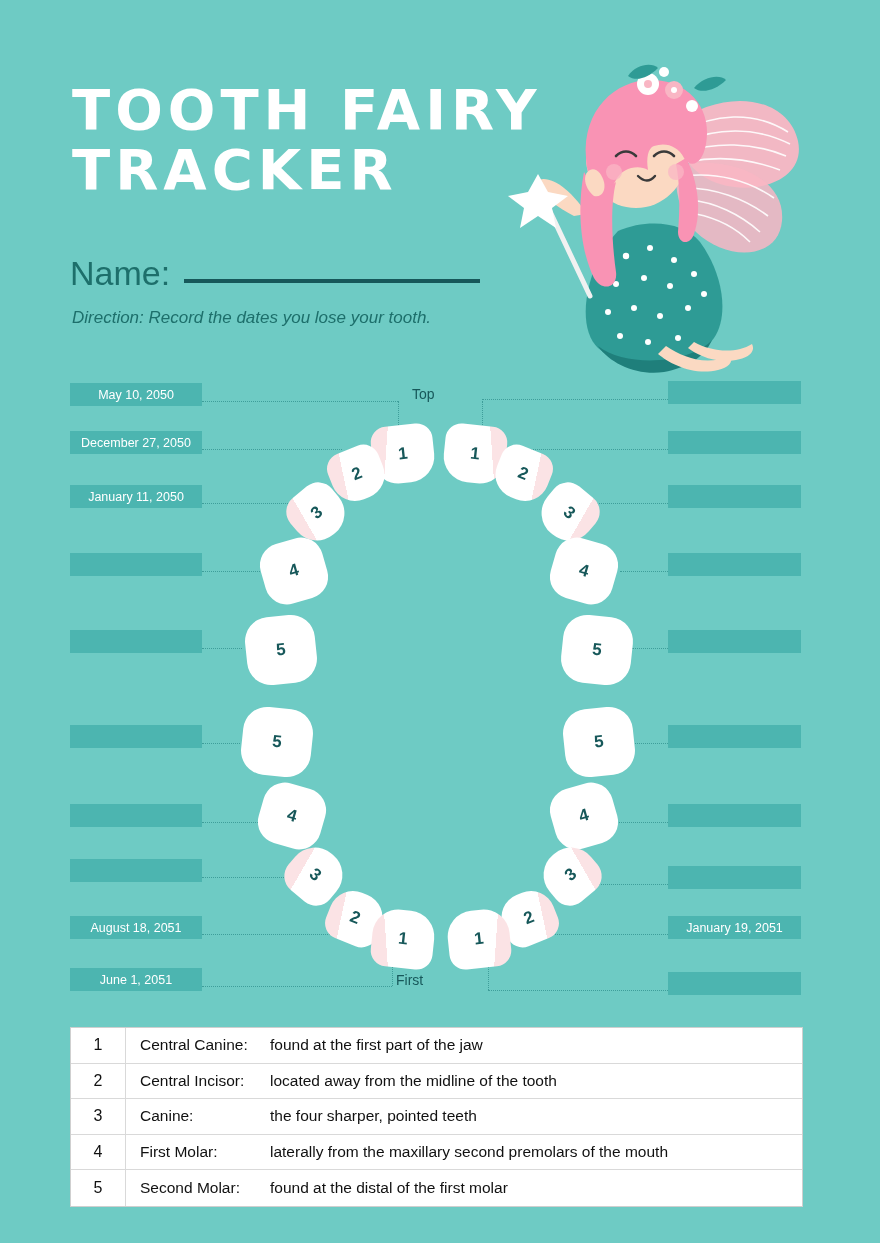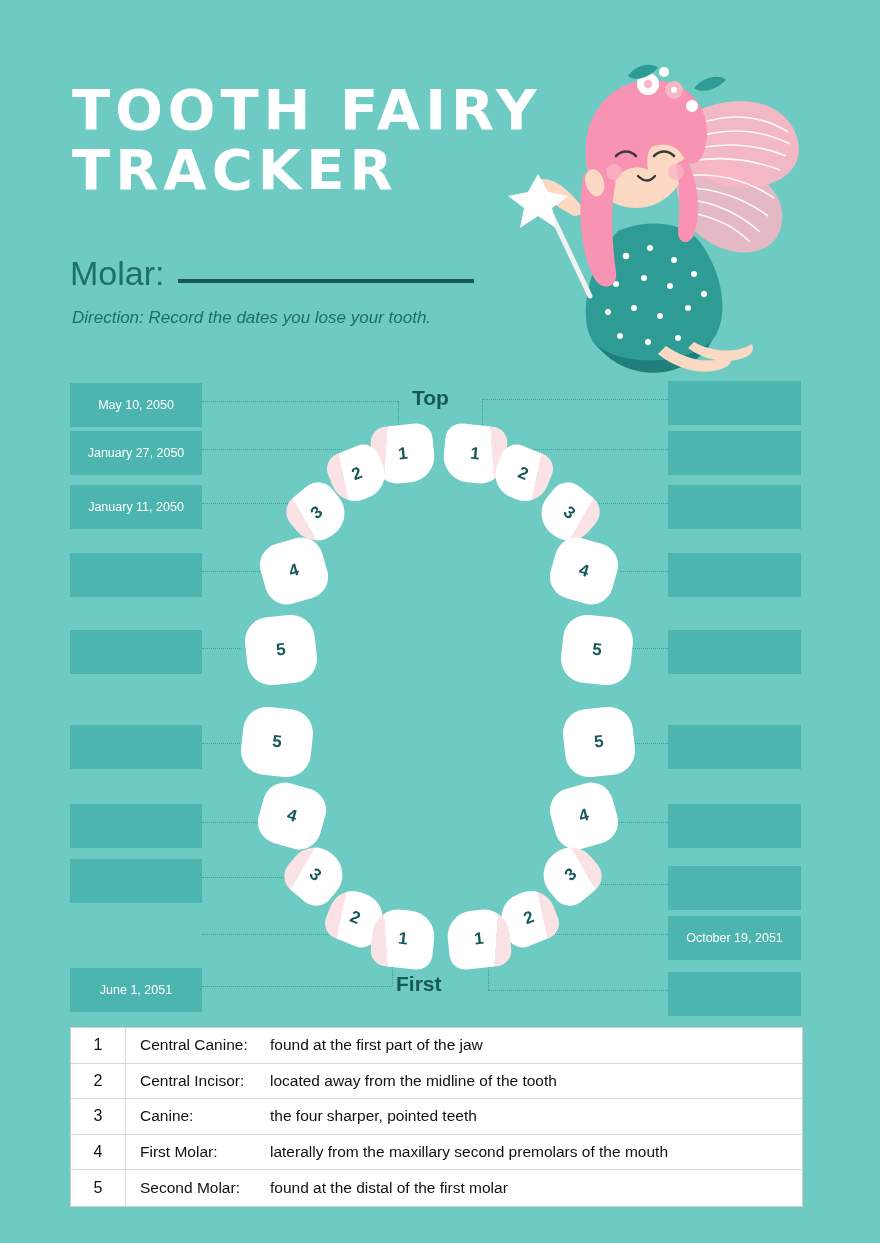--- a/index.html
+++ b/index.html
@@ -71,21 +71,21 @@
     left: 498px;
     top: 18px;
     width: 320px;
     height: 330px;
   }
 
   
   .date-box {
     position: absolute;
     width: 132px;
-    height: 44px;
+    height: 23px;
     background: #4cb5b0;
     color: #ffffff;
     font-size: 12.5px;
     display: flex;
     align-items: center;
     justify-content: center;
     text-align: center;
     box-sizing: border-box;
     padding: 0 4px;
   }
@@ -97,22 +97,22 @@
     position: absolute;
     height: 0;
     border-top: 1.6px dotted #2f8f8c;
     opacity: .75;
   }
 
   
   .arch-label {
     position: absolute;
     color: #17585a;
-    font-size: 21px;
-    font-weight: bold;
+    font-size: 14px;
+    font-weight: normal;
   }
 
   
   .tooth {
     position: absolute;
     background: #ffffff;
     color: #17585a;
     display: flex;
     align-items: center;
     justify-content: center;
@@ -166,21 +166,21 @@
   }
 </style>
 </head>
 <body>
 
 <div class="page">
 
   <div class="title">TOOTH FAIRY TRACKER</div>
 
   <div class="name-row">
-    <div class="name-label">Molar:</div>
+    <div class="name-label">Name:</div>
     <div class="name-line"></div>
   </div>
 
   <div class="direction">Direction: Record the dates you lose your tooth.</div>
 
   <svg class="fairy" viewBox="0 0 320 330">
 
     <g>
       <path d="M175 80 C225 40 290 50 300 95 C308 132 262 150 222 138 C198 131 180 110 175 80 Z" fill="#f9b6c4" opacity="0.95"></path>
       <path d="M178 120 C228 108 288 130 284 175 C280 215 228 215 198 186 C184 172 176 148 178 120 Z" fill="#f9b6c4" opacity="0.85"></path>
@@ -245,38 +245,39 @@
       <path d="M156 110 C162 104 170 104 176 110" stroke="#3a3a3a" stroke-width="2.6" fill="none" stroke-linecap="round"></path>
       <circle cx="116" cy="126" r="8" fill="#f9b6c4" opacity="0.75"></circle>
       <circle cx="178" cy="126" r="8" fill="#f9b6c4" opacity="0.75"></circle>
       <path d="M140 130 C146 136 152 136 157 130" stroke="#3a3a3a" stroke-width="2.4" fill="none" stroke-linecap="round"></path>
     </g>
 
     <path d="M96 150 C86 142 84 128 92 124 C98 121 104 128 106 136 C108 144 104 152 96 150 Z" fill="#fbd9c2"></path>
   </svg>
 
   <div class="date-box left-col" style="top:355px">May 10, 2050</div>
-  <div class="date-box left-col" style="top:403px">January 27, 2050</div>
+  <div class="date-box left-col" style="top:403px">December 27, 2050</div>
   <div class="date-box left-col" style="top:457px">January 11, 2050</div>
   <div class="date-box left-col" style="top:525px"></div>
   <div class="date-box left-col" style="top:602px"></div>
   <div class="date-box left-col" style="top:697px"></div>
   <div class="date-box left-col" style="top:776px"></div>
   <div class="date-box left-col" style="top:831px"></div>
+  <div class="date-box left-col" style="top:888px">August 18, 2051</div>
   <div class="date-box left-col" style="top:940px">June 1, 2051</div>
 
   <div class="date-box right-col" style="top:353px"></div>
   <div class="date-box right-col" style="top:403px"></div>
   <div class="date-box right-col" style="top:457px"></div>
   <div class="date-box right-col" style="top:525px"></div>
   <div class="date-box right-col" style="top:602px"></div>
   <div class="date-box right-col" style="top:697px"></div>
   <div class="date-box right-col" style="top:776px"></div>
   <div class="date-box right-col" style="top:838px"></div>
-  <div class="date-box right-col" style="top:888px">October 19, 2051</div>
+  <div class="date-box right-col" style="top:888px">January 19, 2051</div>
   <div class="date-box right-col" style="top:944px"></div>
 
   <div class="dots" style="left:202px; top:373px; width:196px;"></div>
   <div class="dots" style="left:202px; top:421px; width:140px;"></div>
   <div class="dots" style="left:202px; top:475px; width:96px;"></div>
   <div class="dots" style="left:202px; top:543px; width:62px;"></div>
   <div class="dots" style="left:202px; top:620px; width:40px;"></div>
   <div class="dots" style="left:202px; top:715px; width:38px;"></div>
   <div class="dots" style="left:202px; top:794px; width:56px;"></div>
   <div class="dots" style="left:202px; top:849px; width:86px;"></div>

